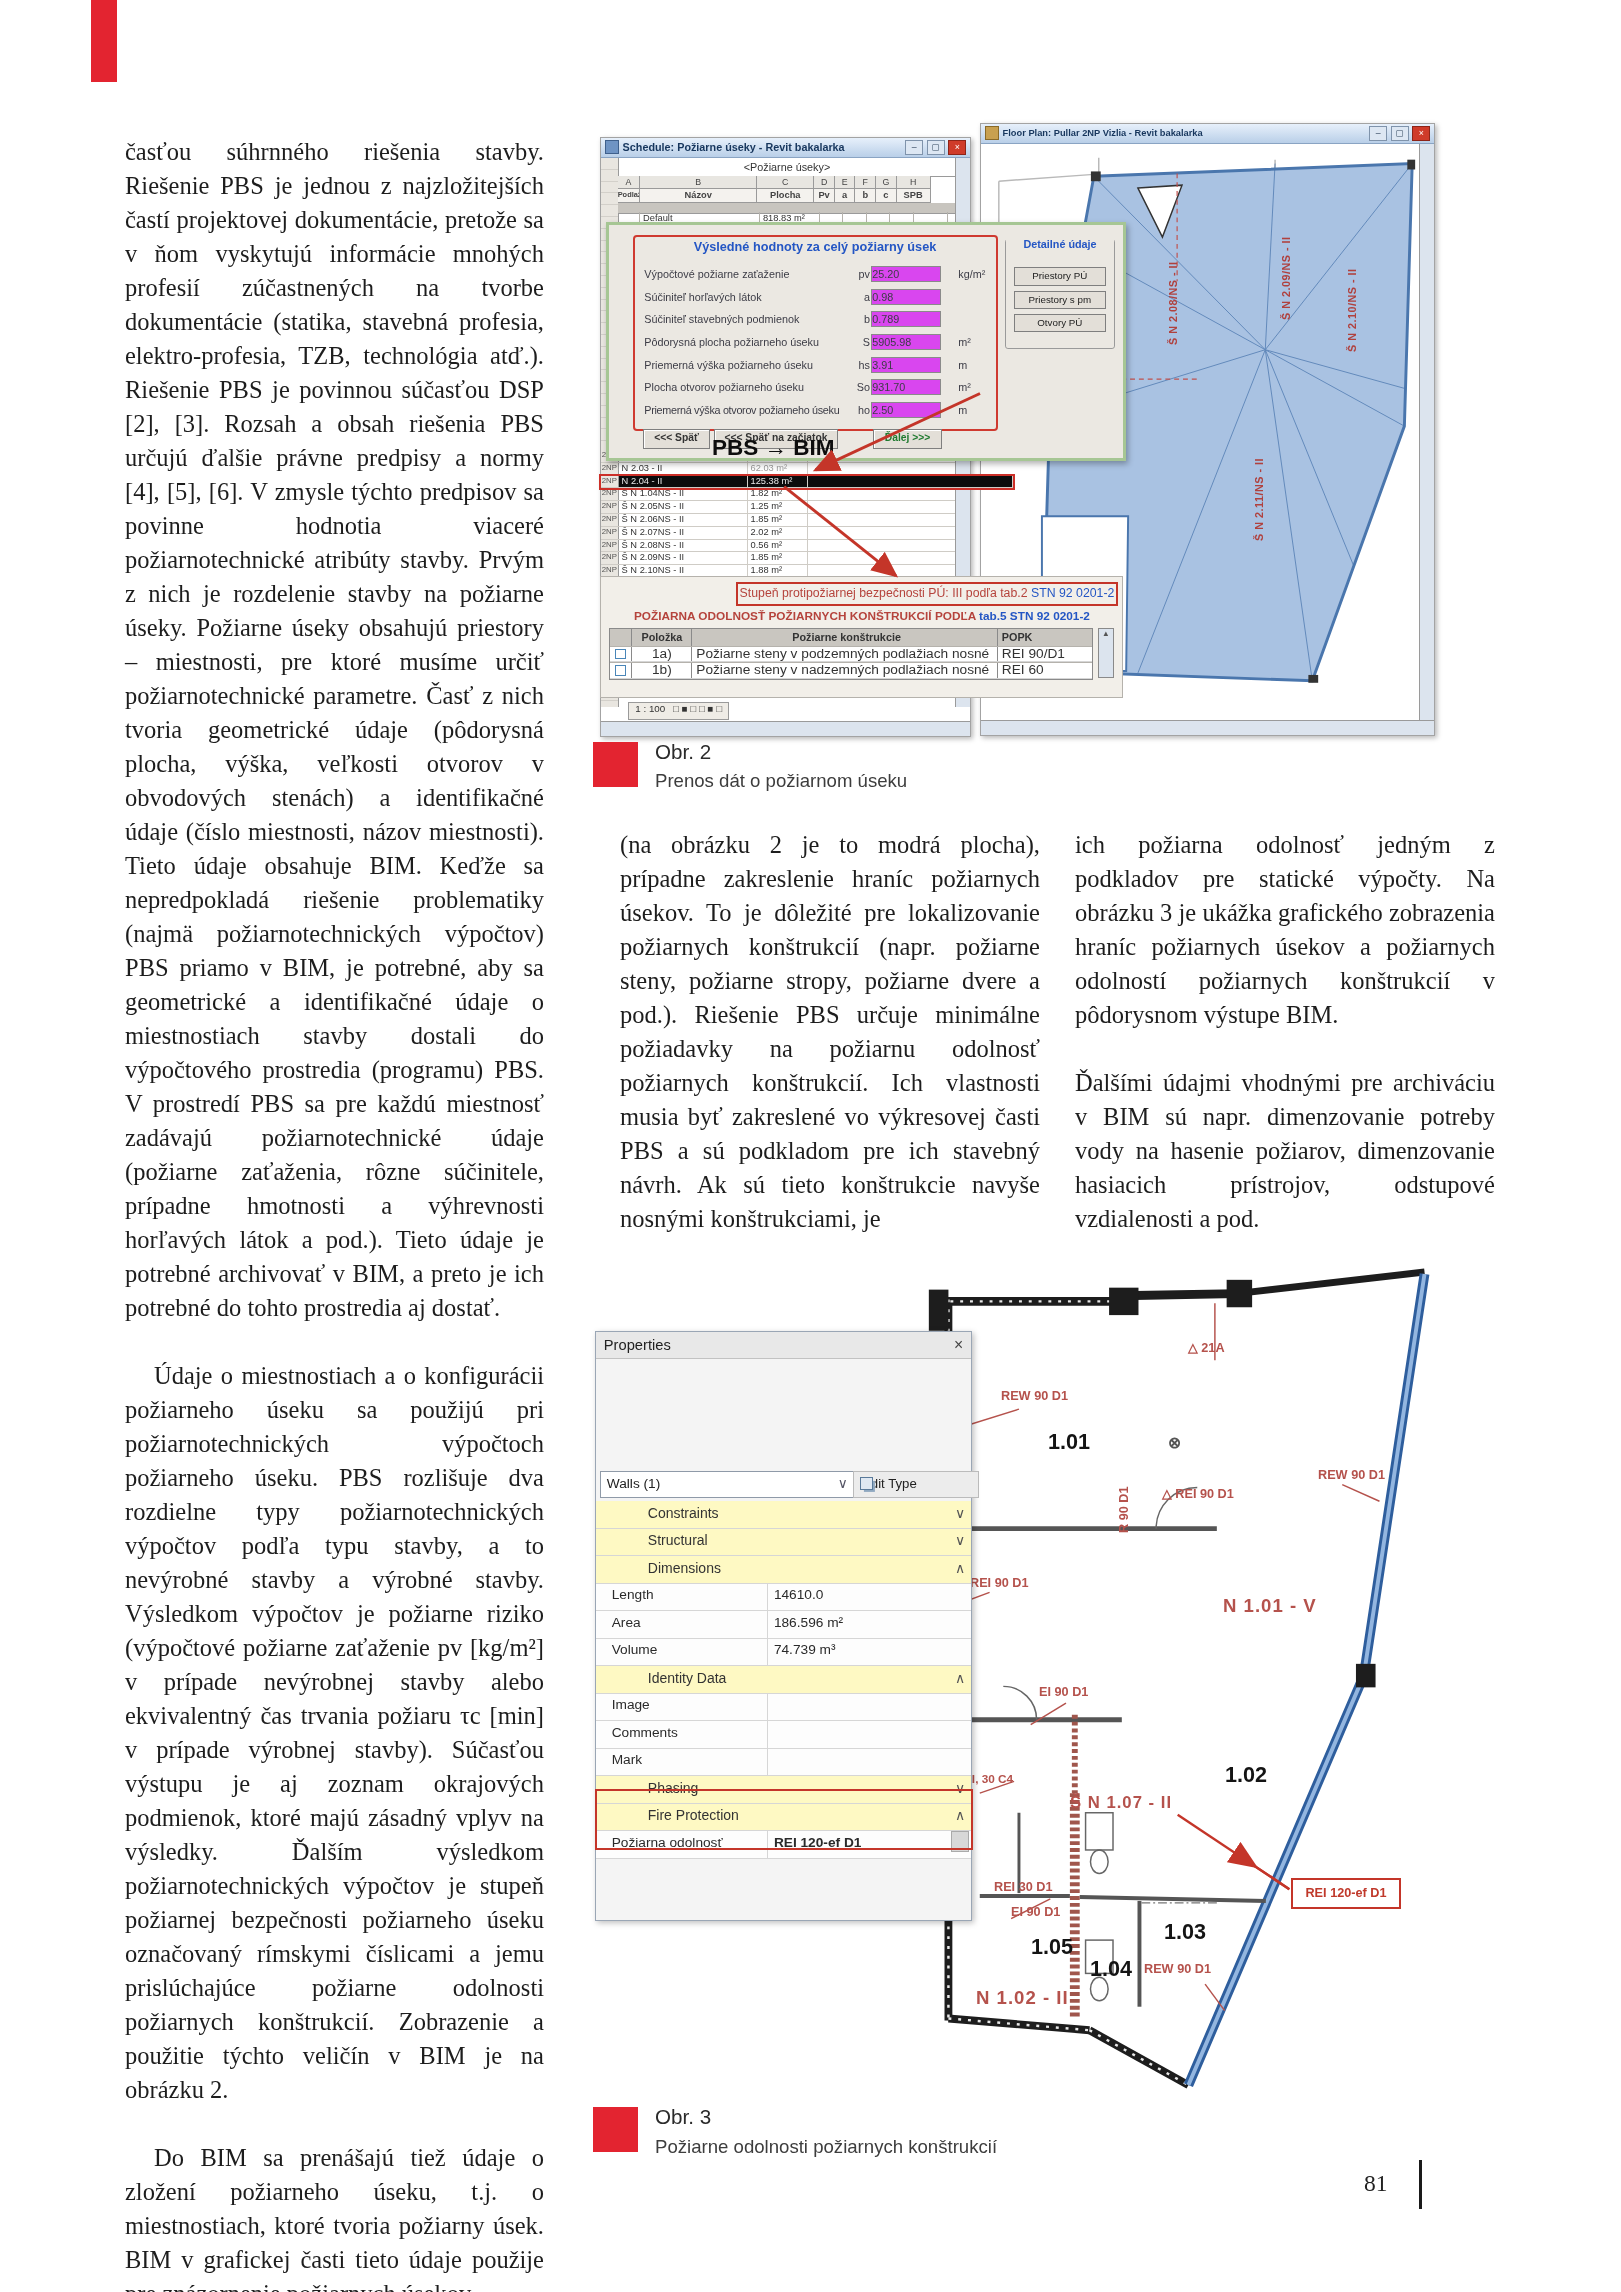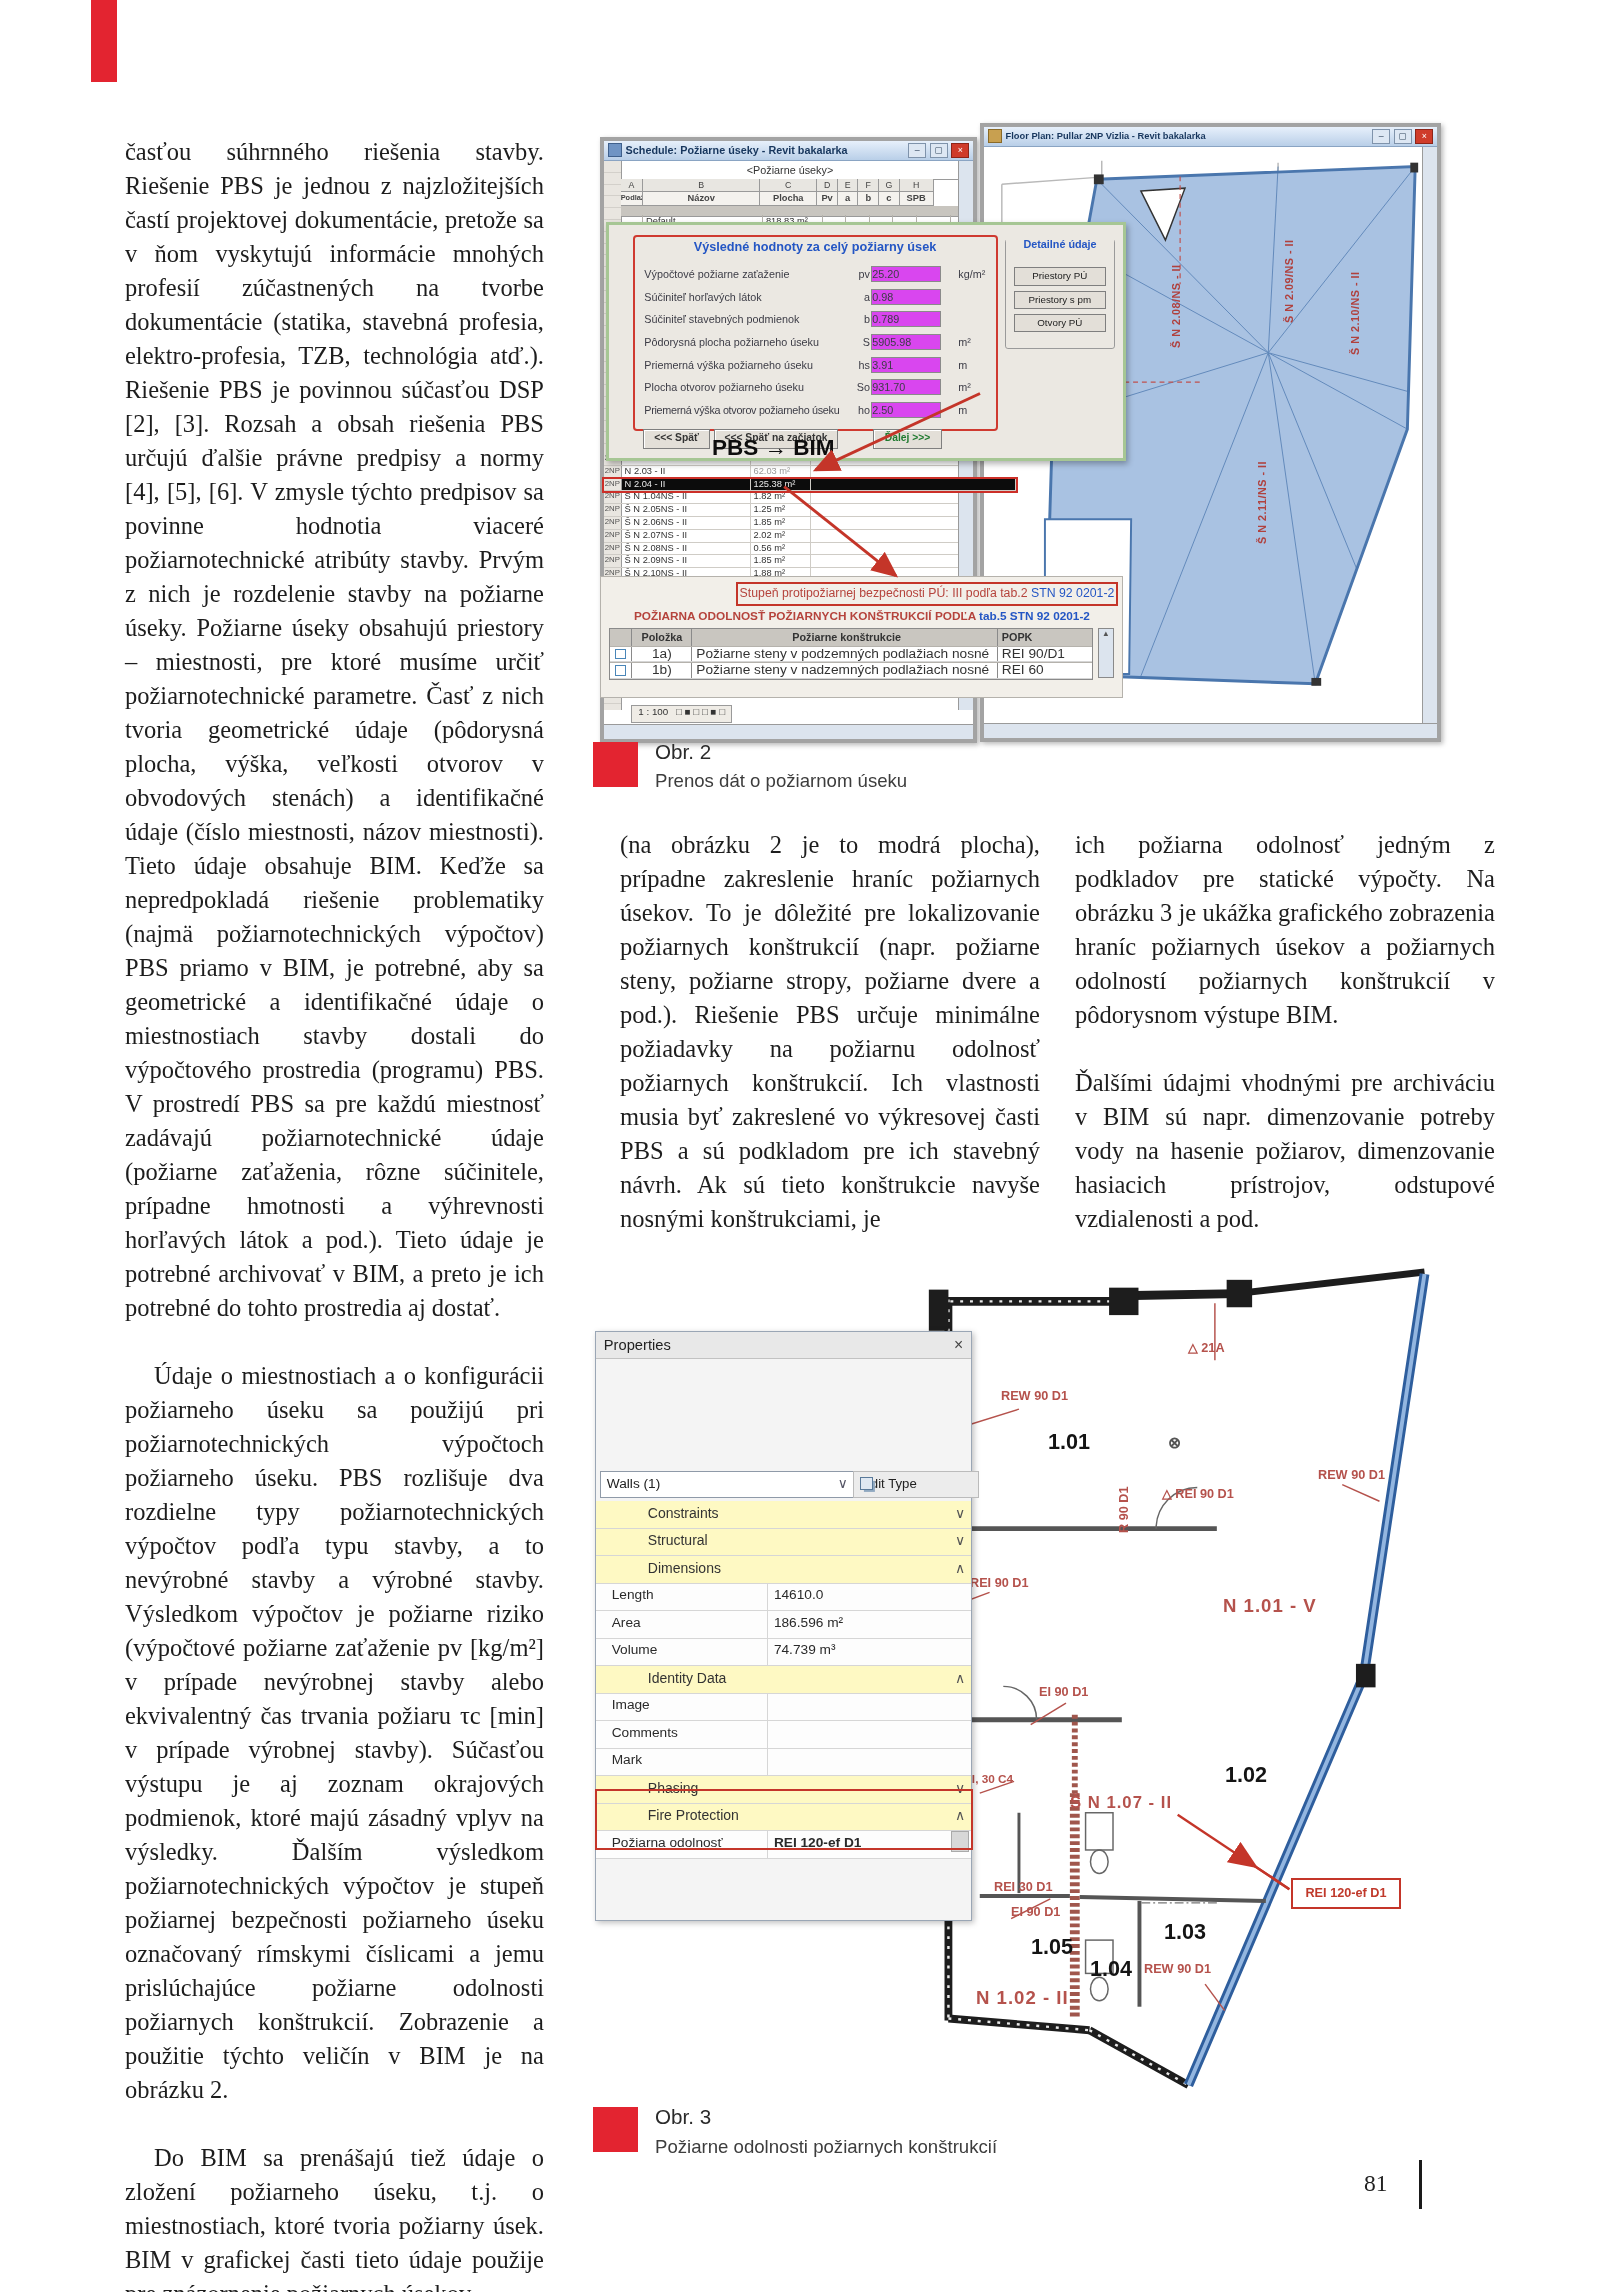--- a/index.html
+++ b/index.html
@@ -11,21 +11,21 @@
   .textcol { position:absolute; width:419px; text-align:justify; font-size:24.5px; line-height:34px; color:#1d1d1d; }
   .textcol p { margin:0 0 34px 0; }
   .textcol p.indent { text-indent:29px; }
 
   
   .cap-square { position:absolute; width:45px; height:45px; background:#e32430; }
   .cap-label  { position:absolute; font-family:"Liberation Sans",sans-serif; font-size:20.6px; color:#2b2b2b; }
   .cap-text   { position:absolute; font-family:"Liberation Sans",sans-serif; font-size:18.6px; color:#3d3d3d; }
 
   
-  .rwin { position:absolute; background:#fff; border:4px solid #a3a3a3; box-shadow:2px 2px 4.9px rgba(0,0,0,.28); }
+  .rwin { position:absolute; background:#fff; border:1px solid #a3a3a3; box-shadow:2px 2px 4.9px rgba(0,0,0,.28); }
   .rtitle { height:18.6px; background:linear-gradient(#e7f0fb,#b9cfe8); border-bottom:1px solid #8aa4c3;
             display:flex; align-items:center; gap:3.9px; padding:0 3.9px;
             font-family:"Liberation Sans",sans-serif; font-size:10.8px; font-weight:bold; color:#17365d; }
   .rtitle .ticon { width:11.8px; height:11.8px; background:#6f94c4; border:1px solid #3f608c; flex:0 0 auto; }
   .rtitle .tname { flex:1 1 auto; white-space:nowrap; overflow:hidden; }
   .wbtn { width:15.7px; height:12.7px; border:1px solid #7f93ab; background:#dde7f3; font:8.8px "Liberation Sans",sans-serif;
           color:#33485f; display:flex; align-items:center; justify-content:center; flex:0 0 auto; }
   .wbtn.close { background:#cf3b2a; color:#fff; border-color:#8d2418; }
 
   

